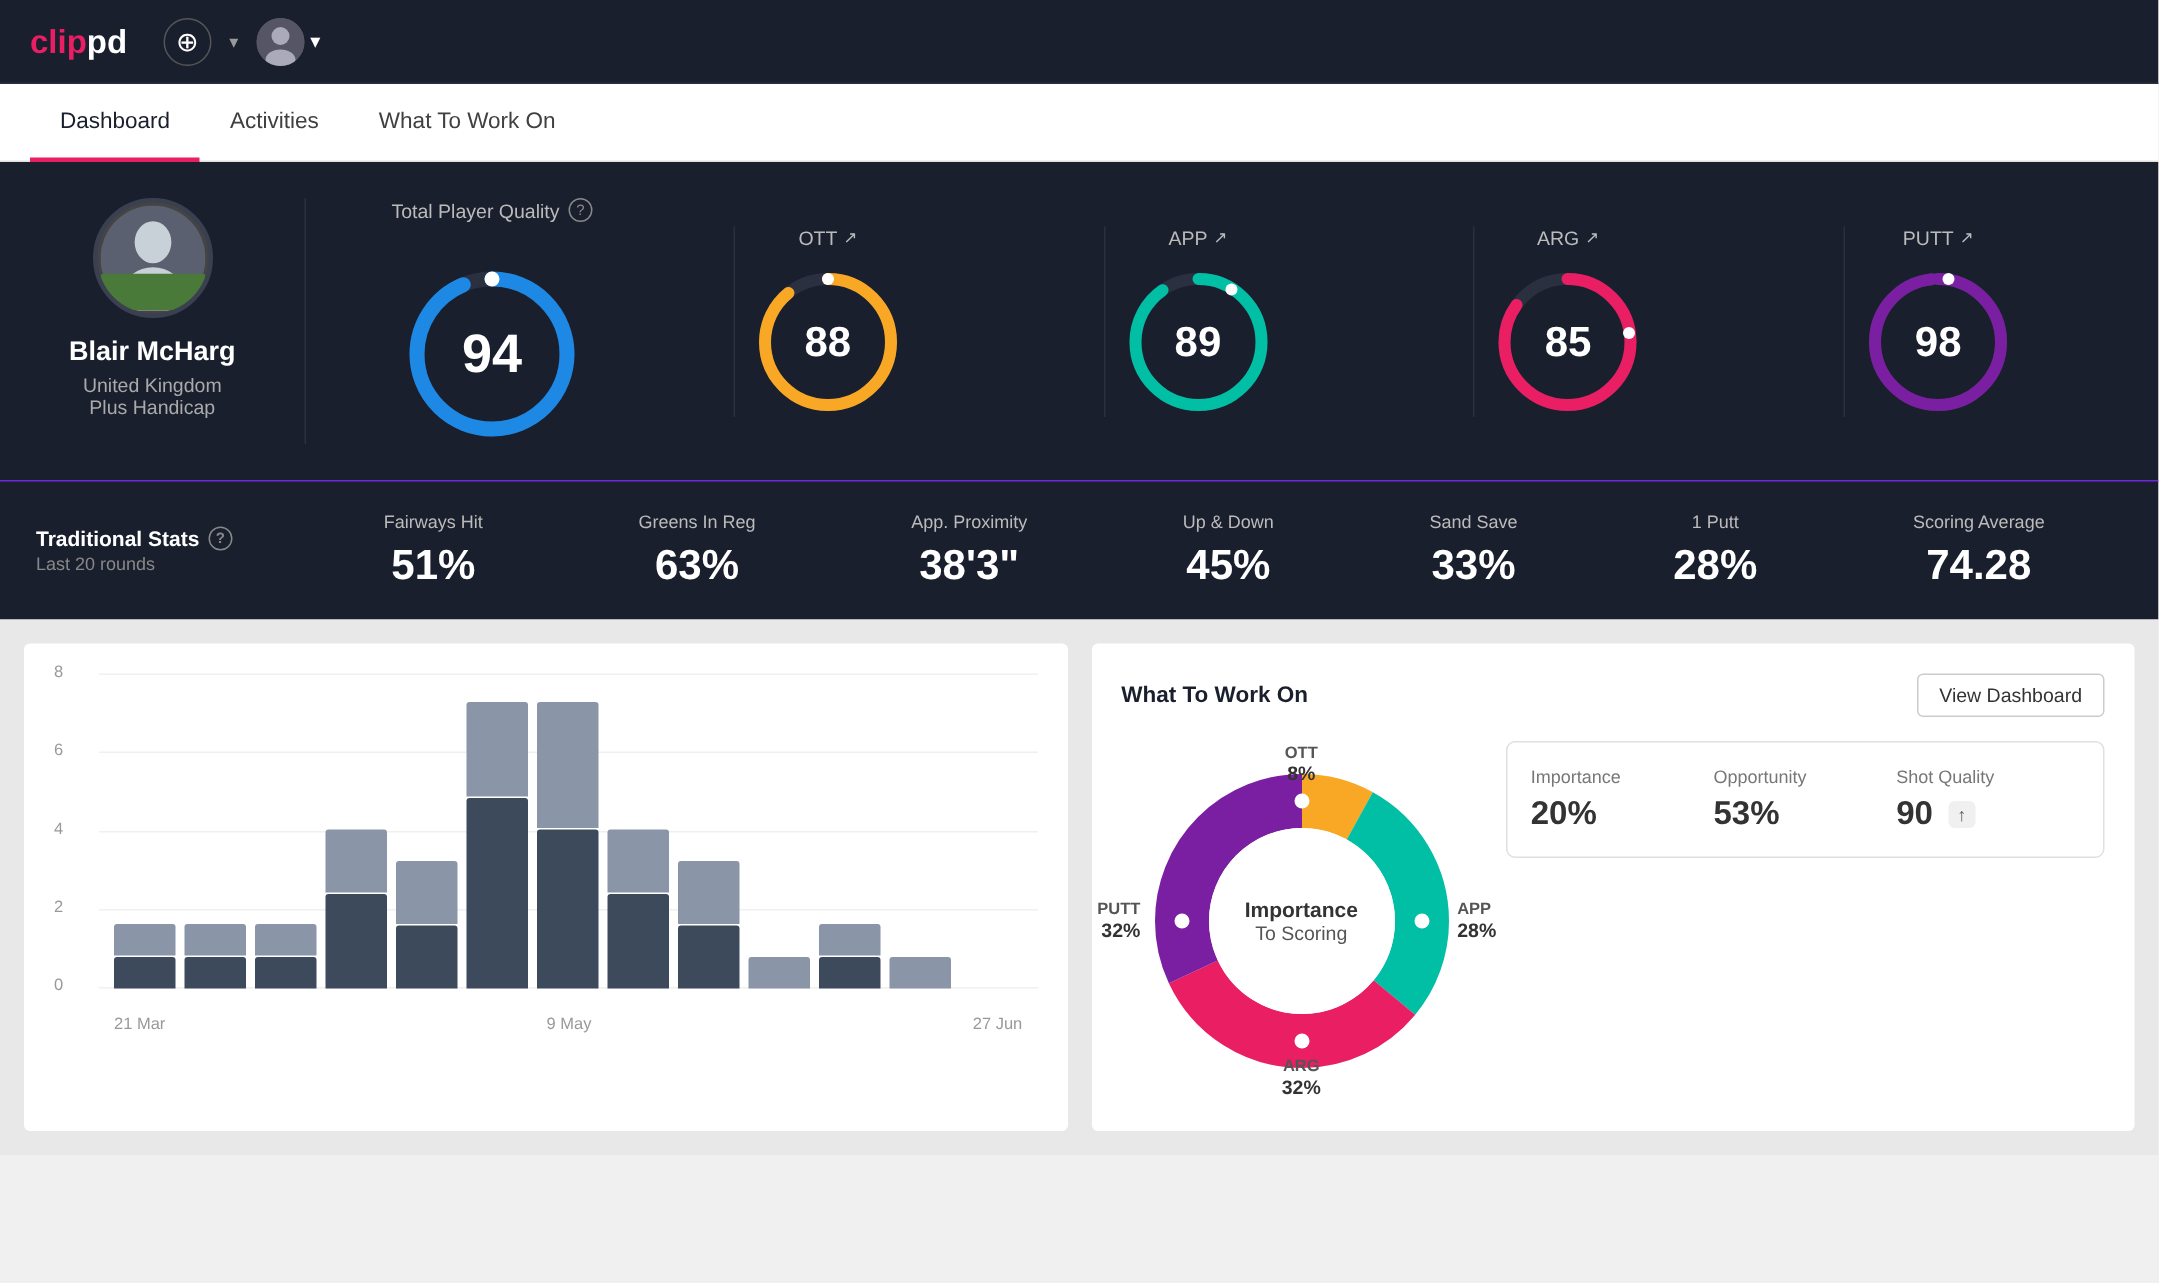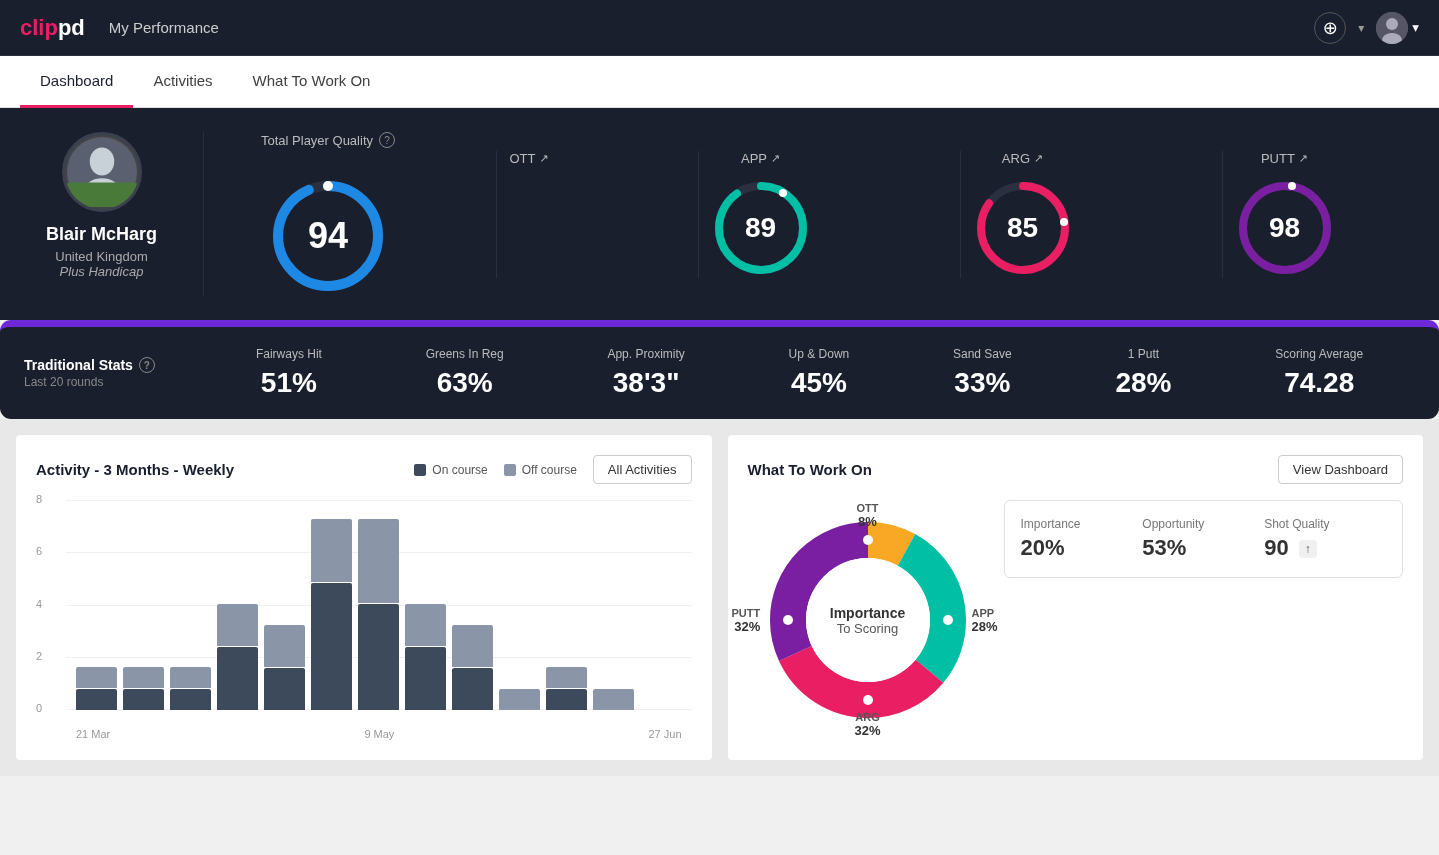--- a/index.html
+++ b/index.html
@@ -73,21 +73,21 @@
       border-right: 1px solid #2a3040;
     }
     .player-avatar {
       width: 80px; height: 80px; border-radius: 50%; background: #444;
       overflow: hidden; display: flex; align-items: center; justify-content: center;
       margin-bottom: 12px; border: 3px solid #3a4050;
     }
     .player-avatar svg { width: 70px; height: 70px; }
     .player-name { font-size: 18px; font-weight: 700; color: #fff; text-align: right; margin-bottom: 4px; }
     .player-country { font-size: 13px; color: #aaa; text-align: center; }
-    .player-handicap { font-size: 13px; color: #aaa; text-align: center; font-style: italic; }
+    .player-handicap { font-size: 13px; color: #aaa; text-align: center; }
 
     .scores-section {
       display: flex;
       flex: 1;
       align-items: center;
       padding-left: 24px;
       gap: 0;
     }
     .main-score {
       display: flex;
@@ -131,22 +131,21 @@
       position: absolute; top: 50%; left: 50%; transform: translate(-50%, -50%);
       font-size: 28px; font-weight: 700; color: #fff;
     }
 
     
     .stats-bar {
       background: #1a1f2e;
       padding: 20px 24px;
       display: flex;
       align-items: center;
-      border-top: 7px solid #6d28d9;
-      border-radius: 11px;
+      border-top: 1px solid #6d28d9;
     }
     .stats-label-section { min-width: 180px; }
     .stats-title { font-size: 14px; font-weight: 600; color: #fff; display: flex; align-items: center; gap: 6px; }
     .stats-subtitle { font-size: 12px; color: #888; margin-top: 2px; }
     .stats-items { display: flex; flex: 1; justify-content: space-around; }
     .stat-item { display: flex; flex-direction: column; align-items: center; }
     .stat-label { font-size: 12px; color: #bbb; margin-bottom: 6px; }
     .stat-value { font-size: 28px; font-weight: 600; color: #fff; }
 
     
@@ -248,21 +247,20 @@
   </style>
 </head>
 <body>
 
 <header class="header">
   <div class="logo">
     <span style="color:#fff; font-size:22px; font-weight:700;">
       <span style="color:#e91e63">clip</span><span>pd</span>
     </span>
   </div>
-  <span class="header-title">My Performance</span>
   <div class="header-actions">
     <button class="header-btn">
       <span>⊕</span>
     </button>
     <span style="color:#999; font-size:12px;">▾</span>
     <button class="avatar-btn">
       <div class="avatar-circle">
         <svg viewBox="0 0 32 32" xmlns="http://www.w3.org/2000/svg">
           <circle cx="16" cy="16" r="16" fill="#556"></circle>
           <circle cx="16" cy="12" r="6" fill="#aab"></circle>
@@ -315,20 +313,28 @@
       </div>
     </div>
 
     <div class="sub-scores">
 
       <div class="sub-score">
         <div class="sub-score-label">
           <span>OTT</span>
           <span class="arrow-icon">↗</span>
         </div>
+        <div class="sub-ring-container">
+          <svg viewBox="0 0 100 100" xmlns="http://www.w3.org/2000/svg">
+            <circle cx="50" cy="50" r="42" fill="none" stroke="#2a3040" stroke-width="8"></circle>
+            <circle cx="50" cy="50" r="42" fill="none" stroke="#f9a825" stroke-width="8" stroke-dasharray="264" stroke-dashoffset="29" stroke-linecap="round" transform="rotate(-90 50 50)"></circle>
+            <circle cx="50" cy="8" r="4" fill="#fff"></circle>
+          </svg>
+          <span class="sub-score-value">88</span>
+        </div>
       </div>
 
       <div class="sub-score">
         <div class="sub-score-label">
           <span>APP</span>
           <span class="arrow-icon">↗</span>
         </div>
         <div class="sub-ring-container">
           <svg viewBox="0 0 100 100" xmlns="http://www.w3.org/2000/svg">
             <circle cx="50" cy="50" r="42" fill="none" stroke="#2a3040" stroke-width="8"></circle>
@@ -408,36 +414,20 @@
     <div class="stat-item">
       <div class="stat-label">Scoring Average</div>
       <div class="stat-value">74.28</div>
     </div>
   </div>
 </div>
 
 <div class="bottom-section">
 
   <div class="activity-card">
-    <div class="card-header">
-      <span class="card-title">Activity - 3 Months - Weekly</span>
-      <div style="display:flex; align-items:center; gap:16px;">
-        <div class="legend">
-          <div class="legend-item">
-            <div class="legend-dot" style="background:#3d4a5c;"></div>
-            <span>On course</span>
-          </div>
-          <div class="legend-item">
-            <div class="legend-dot" style="background:#8a96a8;"></div>
-            <span>Off course</span>
-          </div>
-        </div>
-        <button class="all-activities-btn">All Activities</button>
-      </div>
-    </div>
 
     <div class="chart-area">
       <div class="chart-grid">
         <div class="grid-line">
             <span class="grid-label">8</span>
           </div>
         <div class="grid-line">
             <span class="grid-label">6</span>
           </div>
         <div class="grid-line">

